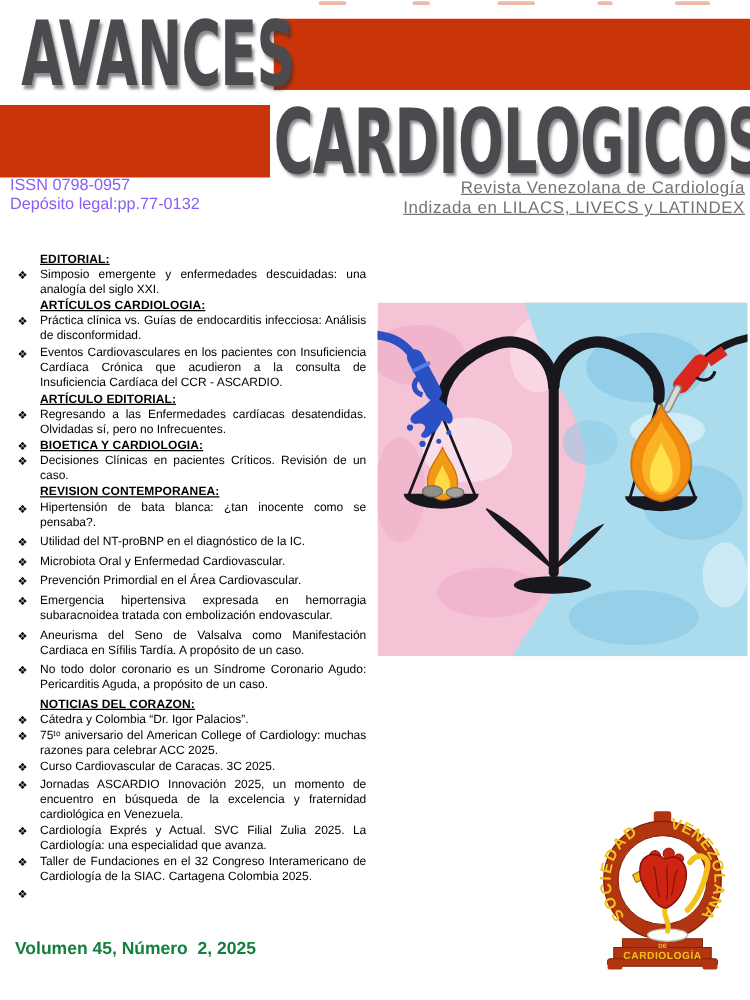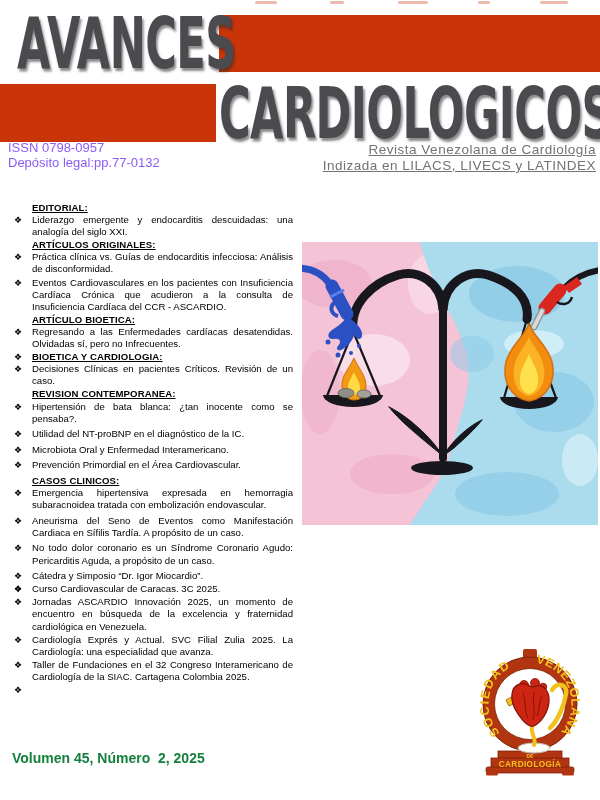--- a/index.html
+++ b/index.html
@@ -60,58 +60,58 @@
 
 <div id="subtitle" class="abs">
   <div>Revista Venezolana de Cardiología</div>
   <div>Indizada en LILACS, LIVECS y LATINDEX</div>
 </div>
 
 <div id="toc" class="abs">
 
   <div class="toc-sec">
     <div class="toc-head">EDITORIAL:</div>
-    <div class="toc-item"><span class="bullet">❖</span><span>Liderazgo emergente y endocarditis descuidadas: una analogía del siglo XXI.</span></div>
-  </div>
-
-  <div class="toc-sec">
-    <div class="toc-head">ARTÍCULOS ORIGINALES:</div>
+    <div class="toc-item"><span class="bullet">❖</span><span>Simposio emergente y enfermedades descuidadas: una analogía del siglo XXI.</span></div>
+  </div>
+
+  <div class="toc-sec">
+    <div class="toc-head">ARTÍCULOS CARDIOLOGIA:</div>
     <div class="toc-item"><span class="bullet">❖</span><span>Práctica clínica vs. Guías de endocarditis infecciosa: Análisis de disconformidad.</span></div>
     <div class="toc-item"><span class="bullet">❖</span><span>Eventos Cardiovasculares en los pacientes con Insuficiencia Cardíaca Crónica que acudieron a la consulta de Insuficiencia Cardíaca del CCR - ASCARDIO.</span></div>
   </div>
 
   <div class="toc-sec">
-    <div class="toc-head">ARTÍCULO BIOETICA:</div>
+    <div class="toc-head">ARTÍCULO EDITORIAL:</div>
     <div class="toc-item"><span class="bullet">❖</span><span>Regresando a las Enfermedades cardíacas desatendidas. Olvidadas sí, pero no Infrecuentes.</span></div>
     <div class="toc-item"><span class="bullet">❖</span></div>
   </div>
 
   <div class="toc-sec">
     <div class="toc-head">BIOETICA Y CARDIOLOGIA:</div>
     <div class="toc-item"><span class="bullet">❖</span><span>Decisiones Clínicas en pacientes Críticos. Revisión de un caso.</span></div>
   </div>
 
   <div class="toc-sec sec-spaced">
     <div class="toc-head">REVISION CONTEMPORANEA:</div>
     <div class="toc-item"><span class="bullet">❖</span><span>Hipertensión de bata blanca: ¿tan inocente como se pensaba?.</span></div>
     <div class="toc-item"><span class="bullet">❖</span><span>Utilidad del NT-proBNP en el diagnóstico de la IC.</span></div>
-    <div class="toc-item"><span class="bullet">❖</span><span>Microbiota Oral y Enfermedad Interamericano.</span></div>
+    <div class="toc-item"><span class="bullet">❖</span><span>Microbiota Oral y Enfermedad Cardiovascular.</span></div>
     <div class="toc-item"><span class="bullet">❖</span><span>Prevención Primordial en el Área Cardiovascular.</span></div>
   </div>
 
   <div class="toc-sec sec-spaced">
-    <div class="toc-head">CASOS CLINICOS:</div>
     <div class="toc-item"><span class="bullet">❖</span><span>Emergencia hipertensiva expresada en hemorragia subaracnoidea tratada con embolización endovascular.</span></div>
-    <div class="toc-item"><span class="bullet">❖</span><span>Aneurisma del Seno de Eventos como Manifestación Cardiaca en Sífilis Tardía. A propósito de un caso.</span></div>
+    <div class="toc-item"><span class="bullet">❖</span><span>Aneurisma del Seno de Valsalva como Manifestación Cardiaca en Sífilis Tardía. A propósito de un caso.</span></div>
     <div class="toc-item"><span class="bullet">❖</span><span>No todo dolor coronario es un Síndrome Coronario Agudo: Pericarditis Aguda, a propósito de un caso.</span></div>
   </div>
 
   <div class="toc-sec">
-    <div class="toc-item"><span class="bullet">❖</span><span>Cátedra y Simposio “Dr. Igor Miocardio”.</span></div>
-    <div class="toc-item"><span class="bullet">❖</span></div>
+    <div class="toc-head">NOTICIAS DEL CORAZON:</div>
+    <div class="toc-item"><span class="bullet">❖</span><span>Cátedra y Colombia “Dr. Igor Palacios”.</span></div>
+    <div class="toc-item"><span class="bullet">❖</span><span>75ᵗᵒ aniversario del American College of Cardiology: muchas razones para celebrar ACC 2025.</span></div>
     <div class="toc-item"><span class="bullet">❖</span><span>Curso Cardiovascular de Caracas. 3C 2025.</span></div>
     <div class="toc-item"><span class="bullet">❖</span><span>Jornadas ASCARDIO Innovación 2025, un momento de encuentro en búsqueda de la excelencia y fraternidad cardiológica en Venezuela.</span></div>
     <div class="toc-item"><span class="bullet">❖</span><span>Cardiología Exprés y Actual. SVC Filial Zulia 2025. La Cardiología: una especialidad que avanza.</span></div>
     <div class="toc-item"><span class="bullet">❖</span><span>Taller de Fundaciones en el 32 Congreso Interamericano de Cardiología de la SIAC. Cartagena Colombia 2025.</span></div>
     <div class="toc-item"><span class="bullet">❖</span></div>
   </div>
 </div>
 
 <svg id="art" class="abs" viewBox="0 0 296 283" xmlns="http://www.w3.org/2000/svg">
 

